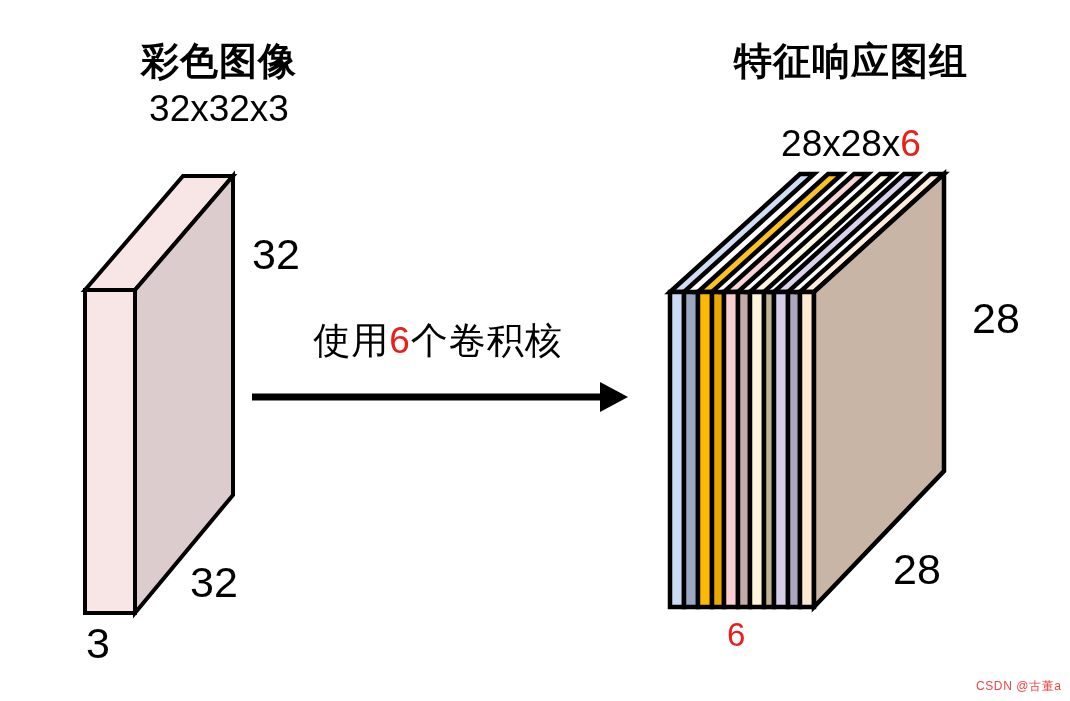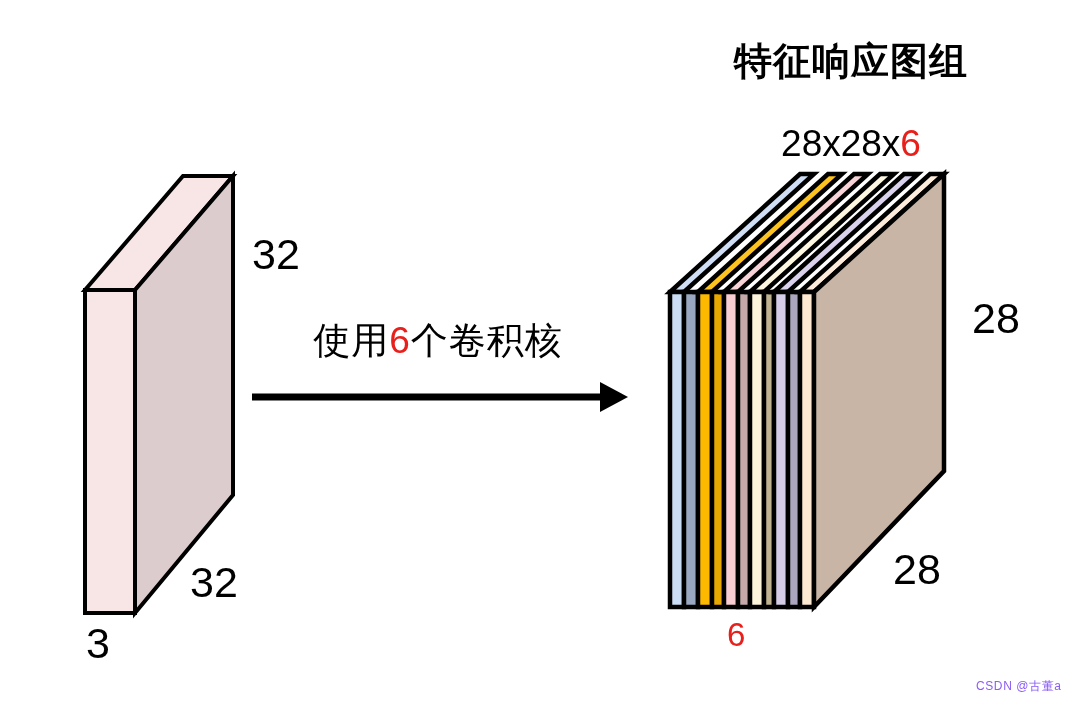--- a/index.html
+++ b/index.html
@@ -56,21 +56,21 @@
     color: #e8201c;
   }
   .red-num {
     color: #e8201c;
     font-size: 33px;
     font-weight: 500;
   }
   .watermark {
     position: absolute;
     font-size: 12px;
-    color: #8b5cf6;
+    color: #ef4444;
     letter-spacing: 0.6px;
     white-space: nowrap;
   }
   
   .ctr {
     transform: translateX(-50%);
     text-align: center;
   }
 </style>
 </head>
@@ -128,20 +128,22 @@
 
       <g>
         <polygon points="800,292 930,174 944,174 814,292" fill="#fdecdb" stroke="#000000" stroke-width="4.5" stroke-linejoin="miter"></polygon>
         <polygon points="800,292 814,292 814,607 800,607" fill="#fde8d2" stroke="#000000" stroke-width="4.5" stroke-linejoin="miter"></polygon>
         <polygon points="814,292 944,174 944,471 814,607" fill="#c9b5a6" stroke="#000000" stroke-width="4.5" stroke-linejoin="miter"></polygon>
       </g>
 
     </g>
   </svg>
 
+  <div class="txt title-cn ctr" style="left:219px; top:42px;">彩色图像</div>
+  <div class="txt title-dims ctr" style="left:219px; top:90px;">32x32x3</div>
 
   <div class="txt dim-label" style="left:252px; top:233px;">32</div>
   <div class="txt dim-label" style="left:190px; top:561px;">32</div>
   <div class="txt dim-label" style="left:86px; top:622px;">3</div>
 
   <div class="txt mid-text ctr" style="left:438px; top:322px;"><span>使用</span><span class="red">6</span><span>个卷积核</span></div>
 
   <div class="txt title-cn ctr" style="left:851px; top:42px;">特征响应图组</div>
   <div class="txt title-dims ctr" style="left:851px; top:90px;margin-top:35px;"><span>28x28x</span><span class="red">6</span></div>
 

